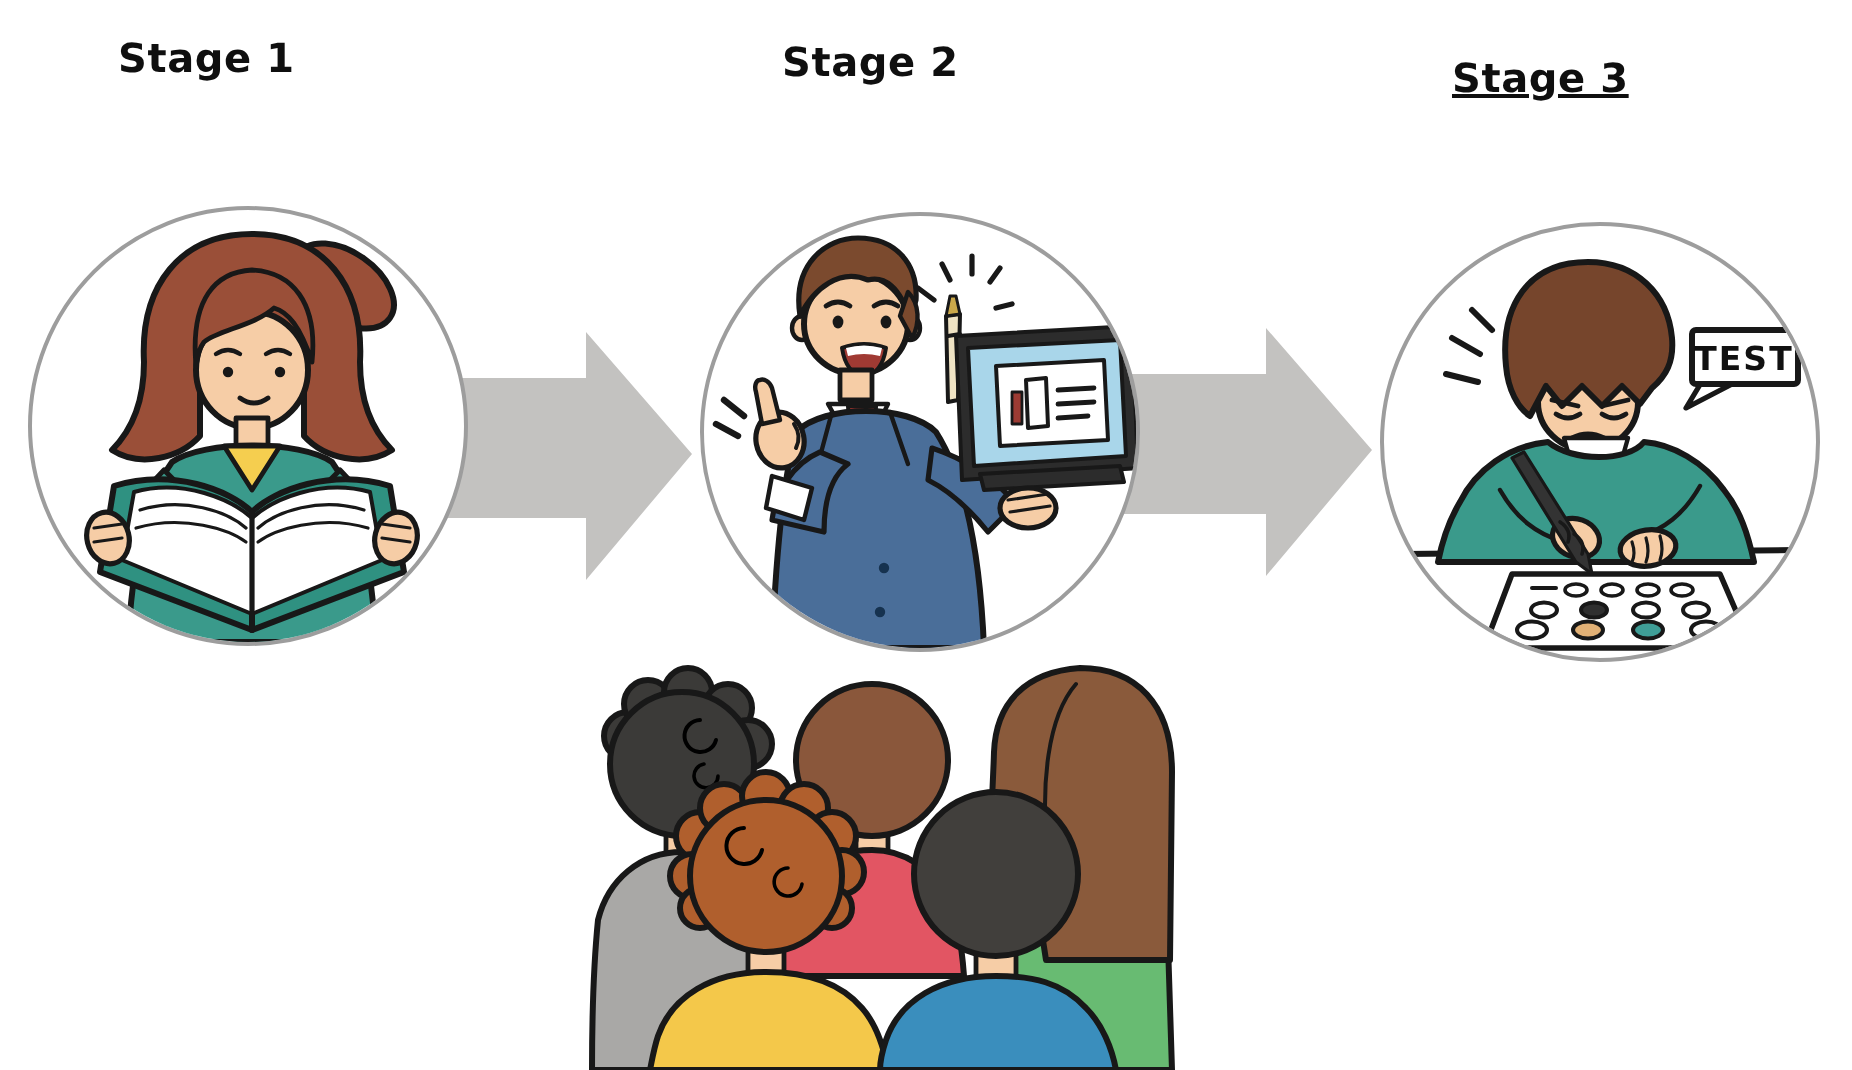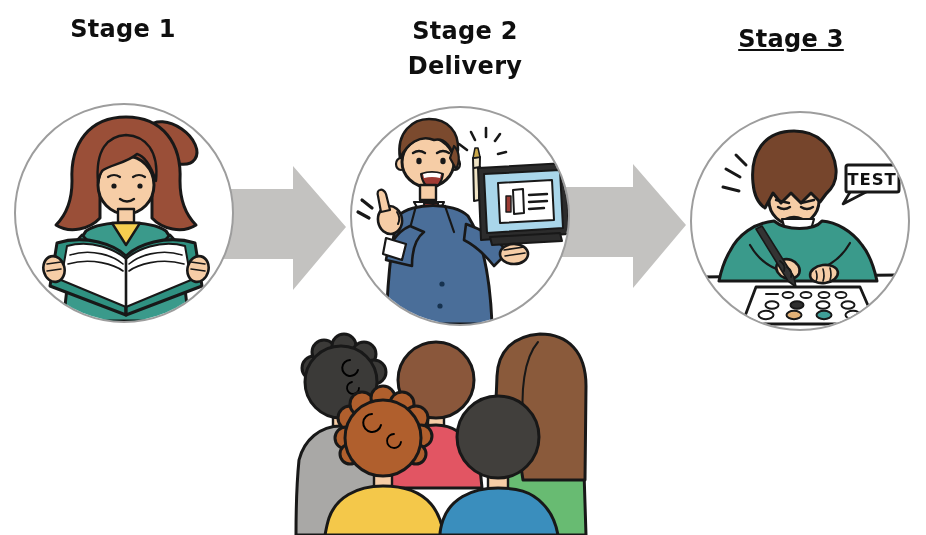--- a/index.html
+++ b/index.html
@@ -2,26 +2,27 @@
 <html><head>
 <meta charset="utf-8">
 <style>
   html,body{margin:0;padding:0;background:#ffffff;}
   .canvas{
     position:relative;width:926px;height:535px;background:#ffffff;
     font-family:"DejaVu Sans", sans-serif;overflow:hidden;
   }
   .arrows{position:absolute;left:0;top:0;z-index:1;}
   .stage-label{
-    position:absolute;z-index:3;text-align:center;
-    font-weight:bold;font-size:24px;line-height:35px;color:#0f0f0f;
+    position:absolute;z-index:3;text-align:left;
+    font-weight:bold;font-size:20px;line-height:35px;color:#0f0f0f;
     letter-spacing:.3px;
+    margin-left:41px;
   }
   #label1{left:18px;top:12px;width:210px;}
-  #label2{left:360px;top:14px;width:210px;}
+  #label2{left:350px;top:14px;width:210px;}
   #label3{left:685px;top:22px;width:212px;text-decoration:underline;}
   .stage-circle{
     position:absolute;width:220px;height:220px;border-radius:50%;
     background:#fff;border:2.5px solid #9d9d9d;box-sizing:border-box;
     overflow:hidden;z-index:2;
   }
   #circle1{left:14px;top:103px;}
   #circle2{left:350px;top:106px;}
   #circle3{left:690px;top:111px;text-decoration:underline;}
   .stage-circle svg{position:absolute;left:-2.5px;top:-2.5px;}
@@ -36,21 +37,20 @@
   <svg class="arrows" width="926" height="535" viewBox="0 0 926 535">
     <polygon points="222,189 293,189 293,166 346,227 293,290 293,259 222,259" fill="#c3c2c0"></polygon>
     <polygon points="560,187 633,187 633,164 686,225 633,288 633,257 560,257" fill="#c3c2c0"></polygon>
   </svg>
 
   <div class="stage-label" id="label1">
     <div>Stage 1</div>
   </div>
   <div class="stage-label" id="label2">
     <div>Stage 2</div>
-    <div>Delivery</div>
   </div>
   <div class="stage-label" id="label3">
     <div>Stage 3</div>
   </div>
 
   <div class="stage-circle" id="circle1">
     <svg width="220" height="220" viewBox="0 0 220 220">
       <g class="ink" stroke-width="3">
 
         <ellipse cx="158" cy="40" rx="28" ry="17" transform="rotate(35 158 40)" fill="#9a4f38"></ellipse>

